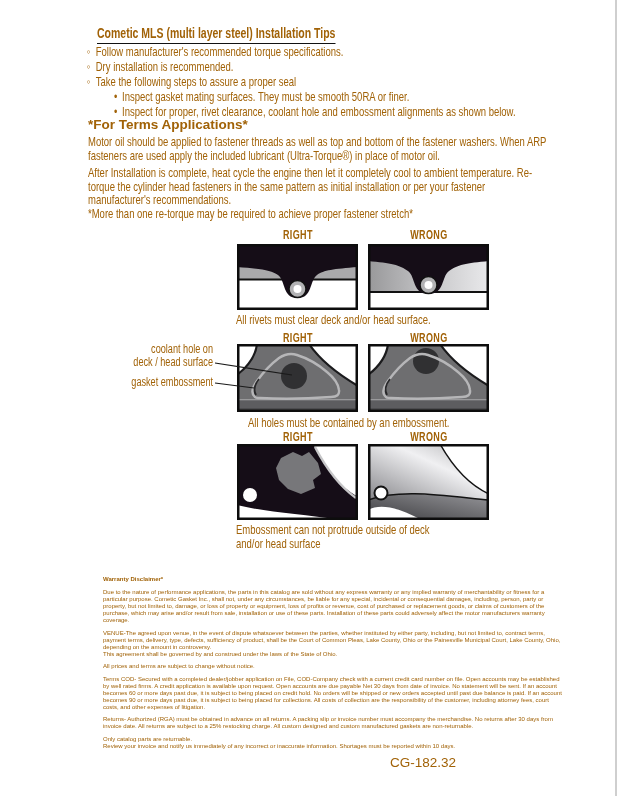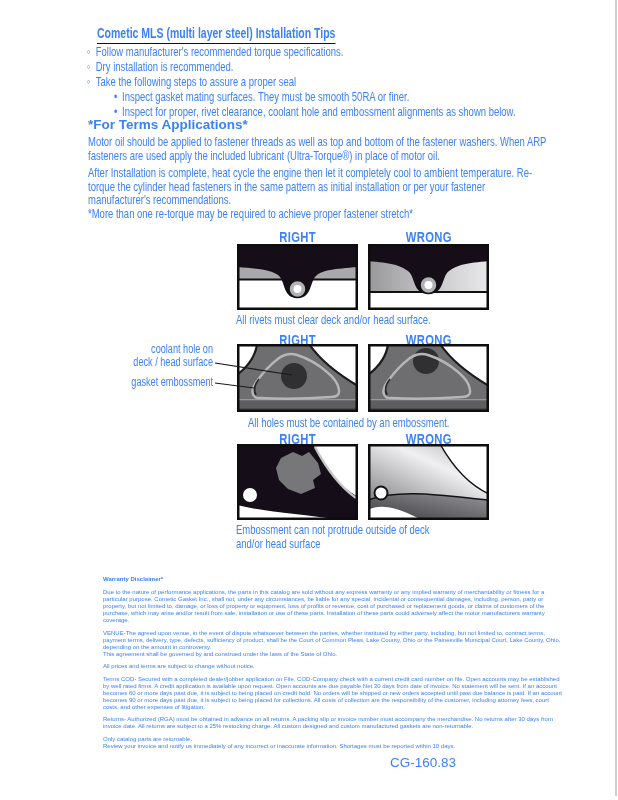--- a/index.html
+++ b/index.html
@@ -1,18 +1,18 @@
 <!DOCTYPE html>
 <html><head>
 <meta charset="utf-8">
 <style>
   html,body{margin:0;padding:0;background:#e9e9e9;}
   .page{
     position:relative;width:618px;height:800px;background:#ffffff;
-    font-family:"Liberation Sans","DejaVu Sans",sans-serif;color:#3b82f6;
+    font-family:"Liberation Sans","DejaVu Sans",sans-serif;color:#a16207;
     overflow:hidden;margin:0 auto;
   }
   .abs{position:absolute;}
   
   .cx{transform:scaleX(0.73);transform-origin:0 0;}
   .cxc{transform:scaleX(0.75);} 
   .cxr{transform:scaleX(0.73);transform-origin:100% 0;}
   .preline{white-space:pre-line;}
 
   .title{left:97px;top:25px;font-size:14px;font-weight:bold;}
@@ -24,21 +24,21 @@
   .b-sub{padding-left:37px;}
   .b-sub .b-marker{width:11px;flex:0 0 11px;}
 
   .diesel-h{left:88px;top:117px;font-size:13.5px;font-weight:bold;white-space:nowrap;}
   .body-p{left:88px;top:0;width:632px;font-size:13px;line-height:13.6px;}
   .p1{top:135px;}
   .p2{top:166px;}
   .note{top:207px;white-space:nowrap;}
 
   .diag{left:0;top:0;width:618px;}
-  .rw-label{position:absolute;width:121px;text-align:center;font-size:15px;font-weight:bold;letter-spacing:.5px;}
+  .rw-label{position:absolute;width:121px;text-align:center;font-size:12px;font-weight:bold;letter-spacing:.5px;}
   .panel{position:absolute;width:121px;}
   .panel svg{display:block;}
   .caption{position:absolute;font-size:13px;line-height:13.5px;}
   .side-label{position:absolute;text-align:right;font-size:12.5px;line-height:13px;}
   .overlay{position:absolute;left:0;top:0;pointer-events:none;}
 
   .legal{left:103px;top:576px;width:460px;font-size:6px;line-height:7px;letter-spacing:0;}
   .legal h4{margin:0 0 6px 0;font-size:6px;font-weight:bold;}
   .legal p{margin:0 0 5.5px 0;}
 
@@ -213,16 +213,16 @@
     <p class="preline">Due to the nature of performance applications, the parts in this catalog are sold without any express warranty or any implied warranty of merchantability or fitness for a particular purpose.  Cometic Gasket Inc., shall not, under any circumstances, be liable for any special, incidental or consequential damages, including, person, party or property, but not limited to, damage, or loss of property or equipment, loss of profits or revenue, cost of purchased or replacement goods, or claims of customers of the purchase, which may arise and/or result from sale, installation or use of these parts.  Installation of these parts could adversely affect the motor manufacturers warranty coverage.</p>
     <p class="preline">VENUE-The agreed upon venue, in the event of dispute whatsoever between the parties, whether instituted by either party, including, but not limited to, contract terms, payment terms, delivery, type, defects, sufficiency of product, shall be the Court of Common Pleas, Lake County, Ohio or the Painesville Municipal Court, Lake County, Ohio, depending on the amount in controversy.
 This agreement shall be governed by and construed under the laws of the State of Ohio.</p>
     <p class="preline">All prices and terms are subject to change without notice.</p>
     <p class="preline">Terms COD- Secured with a completed dealer/jobber application on File, COD-Company check with a current credit card number on file.  Open accounts may be established by well rated firms.  A credit application is available upon request.  Open accounts are due payable Net 30 days from date of invoice.  No statement will be sent.  If an account becomes 60 or more days past due, it is subject to being placed on credit hold.  No orders will be shipped or new orders accepted until past due balance is paid.  If an account becomes 90 or more days past due, it is subject to being placed for collections.  All costs of collection are the responsibility of the customer, including attorney fees, court costs, and other expenses of litigation.</p>
     <p class="preline">Returns- Authorized (RGA) must be obtained in advance on all returns.  A packing slip or invoice number must accompany the merchandise.  No returns after 30 days from invoice date.  All returns are subject to a 25% restocking charge.  All custom designed and custom manufactured gaskets are non-returnable.</p>
     <p class="preline">Only catalog parts are returnable.
 Review your invoice and notify us immediately of any incorrect or inaccurate information.  Shortages must be reported within 10 days.</p>
   </div>
 
-  <div class="abs doc-code">CG-160.83</div>
+  <div class="abs doc-code">CG-182.32</div>
 
   <div class="abs edge-right"></div>
 </div>
 
 </body></html>

